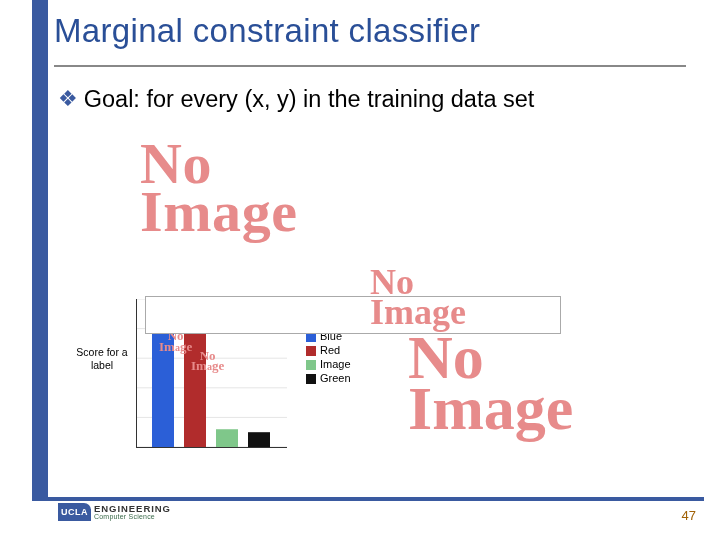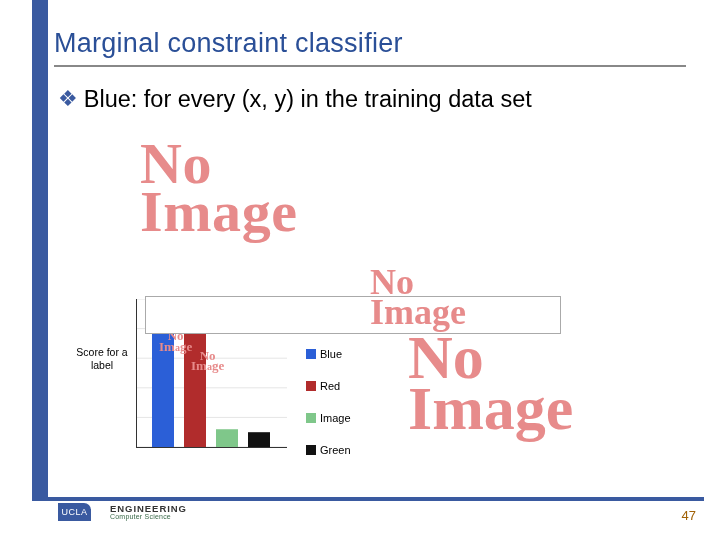--- a/index.html
+++ b/index.html
@@ -1,60 +1,60 @@
 <!DOCTYPE html>
 <html><head>
 <meta charset="utf-8">
 <style>
 html,body{margin:0;padding:0;width:720px;height:540px;background:#fff;font-family:Arial,Helvetica,sans-serif;overflow:hidden}
 .slide{position:relative;width:720px;height:540px;box-sizing:border-box}
 .leftbar{position:absolute;left:32px;top:0;width:16px;height:498px;background:#3a5aa0}
 .bottombar{position:absolute;left:32px;top:497px;width:672px;height:4px;background:#3a5aa0}
-.title{position:absolute;left:54px;top:28px;width:620px;font-family:Verdana,Geneva,sans-serif;font-size:27px;font-weight:400;color:#2a4f97;letter-spacing:.01em}
+.title{position:absolute;left:54px;top:12px;width:620px;font-family:Verdana,Geneva,sans-serif;font-size:33px;font-weight:400;color:#2a4f97;letter-spacing:.01em}
 .hr{position:absolute;left:54px;top:65px;width:632px;height:2px;background:#888}
 .bullet-row{position:absolute;left:58px;top:84px;display:flex;align-items:flex-start}
 .diamond{color:#3a5aa0;font-size:22px;margin-right:6px;line-height:30px}
 .bullet-text{font-size:23.5px;line-height:30px;color:#000}
 .noimg{font-family:Georgia,'Times New Roman',serif;font-weight:bold;color:#e78b8b;text-align:left;line-height:.82}
 .ni1{position:absolute;left:140px;top:140px;font-size:58px;letter-spacing:.01em}
 .ni2{position:absolute;left:370px;top:268px;font-size:36px}
 .ni3{position:absolute;left:408px;top:332px;font-size:62px}
 .chartbox{position:absolute;left:74px;top:288px;width:290px;height:182px;background:#fff}
 .chart-inner{position:relative;width:100%;height:100%}
 .yaxis-label{position:absolute;left:0;top:58px;width:56px;font-size:10.5px;font-weight:normal;text-align:center;line-height:1.2}
 .plot{position:absolute;left:62px;bottom:22px;width:150px;height:148px;border-left:1.5px solid #333;border-bottom:1.5px solid #333}
 .xaxis-label{position:absolute;left:62px;bottom:0;width:150px;text-align:center;font-size:10.5px;font-weight:bold}
 .legend{position:absolute;right:0;top:40px;width:58px;font-size:11px}
-.legend-row{display:flex;align-items:center;margin:20px 0}
+.legend-row{display:flex;align-items:flex-end;margin:2px 0}
 .swatch{width:10px;height:10px;margin-right:4px;flex-shrink:0}
 .bar-noimg{font-family:Georgia,'Times New Roman',serif;font-weight:bold;color:#e78b8b;font-size:13px;line-height:.78;text-align:center}
 .whitebar{position:absolute;left:145px;top:296px;width:416px;height:38px;background:#fff;border:1px solid #aaa;box-sizing:border-box}
 .footer{position:absolute;left:0;top:506px;width:720px;height:30px}
 .logo{position:absolute;left:58px;top:-3px;display:flex;align-items:center}
-.logo-box{width:33px;height:18px;background:#3a5aa0;color:#fff;font-size:9px;font-weight:normal;display:flex;align-items:center;justify-content:center;letter-spacing:.05em;border-top-right-radius:7px}
-.logo-text{margin-left:19px;line-height:1}
+.logo-box{width:33px;height:18px;background:#3a5aa0;color:#fff;font-size:9px;font-weight:bold;display:flex;align-items:center;justify-content:center;letter-spacing:.05em;border-top-right-radius:7px}
+.logo-text{margin-left:3px;line-height:1}
 .logo-eng{font-size:9.5px;font-weight:bold;letter-spacing:.1em;color:#333}
 .logo-cs{font-size:7px;color:#3a6a4a;letter-spacing:.03em}
 .footer-center{position:absolute;left:0;width:100%;text-align:center;font-size:12px;color:#333;top:2px}
 .footer-right{position:absolute;right:24px;font-size:13px;color:#a16207;top:2px}
 </style>
 </head>
 <body>
 
 <div class="slide">
   <div class="leftbar"></div>
   <div class="bottombar"></div>
 
   <div class="title">Marginal constraint classifier</div>
   <div class="hr"></div>
 
   <div class="bullet-row">
     <span class="diamond">❖</span>
     <span class="bullet-text">
-      <span>Blue: </span><span>for every (x, y) in the training data set</span>
+      <span>Goal: </span><span>for every (x, y) in the training data set</span>
     </span>
   </div>
 
   <div class="noimg ni1">
     <div>No</div>
     <div>Image</div>
   </div>
 
   <div class="chartbox">
     <div class="chart-inner">

